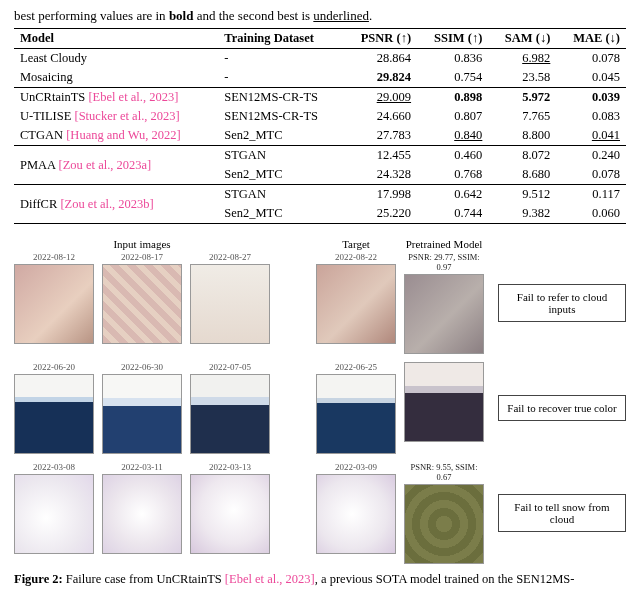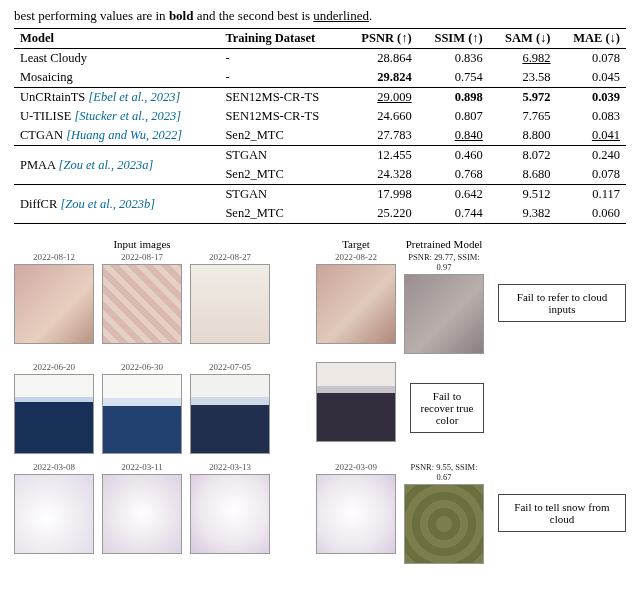--- a/index.html
+++ b/index.html
@@ -24,21 +24,21 @@
   }
   th, td {
     padding: 2px 6px;
     text-align: left;
     white-space: nowrap;
   }
   th.num, td.num { text-align: right; }
   .toprule { border-top: 1.2px solid #000; }
   .midrule  { border-top: 0.6px solid #000; }
   .bottomrule { border-bottom: 1.2px solid #000; }
-  .cite-link { color: #0369a1; font-style: italic; }
+  .cite-link { color: #ec4899; }
   .b { font-weight: bold; text-align: right; }
   .u { text-decoration: underline; font-family: Liberation Serif, serif; }
 
   
   .fig-wrap { margin-top: 14px; }
   .fig-header {
     display: grid;
     grid-template-columns: 80px 80px 80px 30px 80px 80px 1fr;
     column-gap: 8px;
     font-size: 11px;
@@ -225,20 +225,24 @@
         <div class="tile">
           <div class="date">2022-06-30</div>
                  <div class="thumb im-r2b"></div>
         </div>
         <div class="tile">
           <div class="date">2022-07-05</div>
                  <div class="thumb im-r2c"></div>
         </div>
         <div></div>
         <div class="tile">
+          <div class="date">2022-06-25</div>
+                <div class="thumb im-r2t"></div>
+        </div>
+        <div class="tile">
                 <div class="thumb im-r2p"></div>
         </div>
         <div class="note-box">Fail to recover true color</div>
       </div>
       <div class="fig-row">
         <div class="tile">
           <div class="date">2022-03-08</div>
                  <div class="thumb im-r3a"></div>
         </div>
         <div class="tile">
@@ -254,13 +258,14 @@
           <div class="date">2022-03-09</div>
                 <div class="thumb im-r3t"></div>
         </div>
         <div class="tile">
           <div class="psnr">PSNR: 9.55, SSIM: 0.67</div>
                 <div class="thumb im-r3p"></div>
         </div>
         <div class="note-box">Fail to tell snow from cloud</div>
       </div>
     </div>
+  <div class="fig-caption"><b>Figure 2:</b> Failure case from UnCRtainTS <span class="cite-link">[Ebel et al., 2023]</span>, a previous SOTA model trained on the SEN12MS-</div>
 </div>
 
 </body></html>

